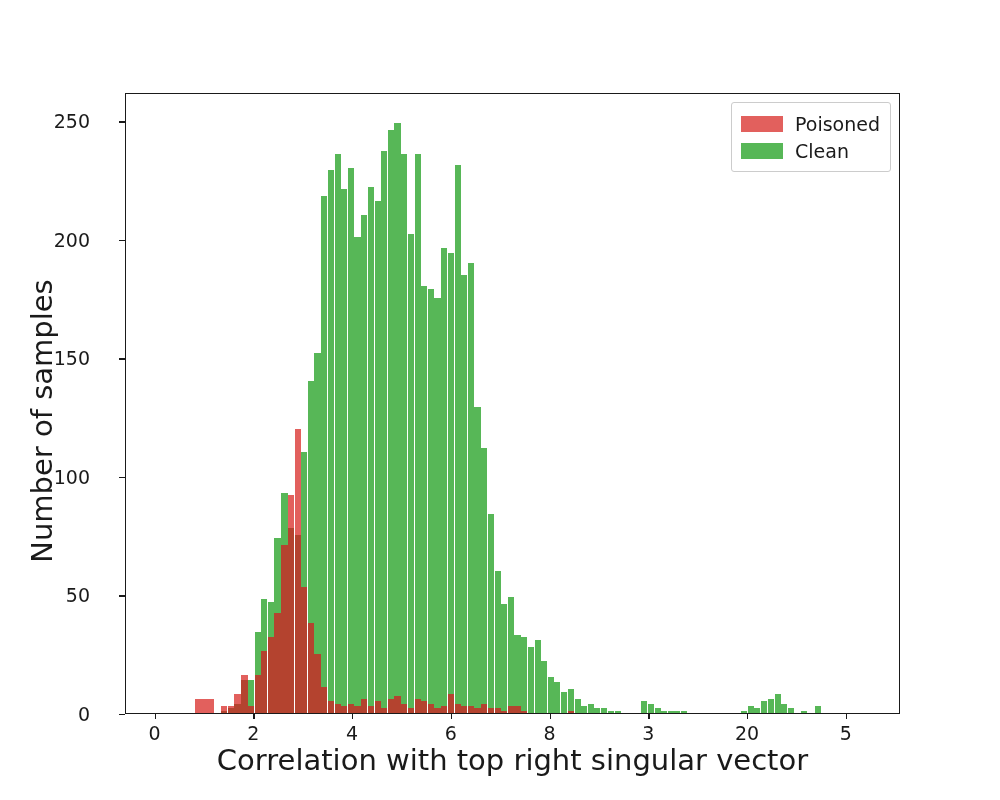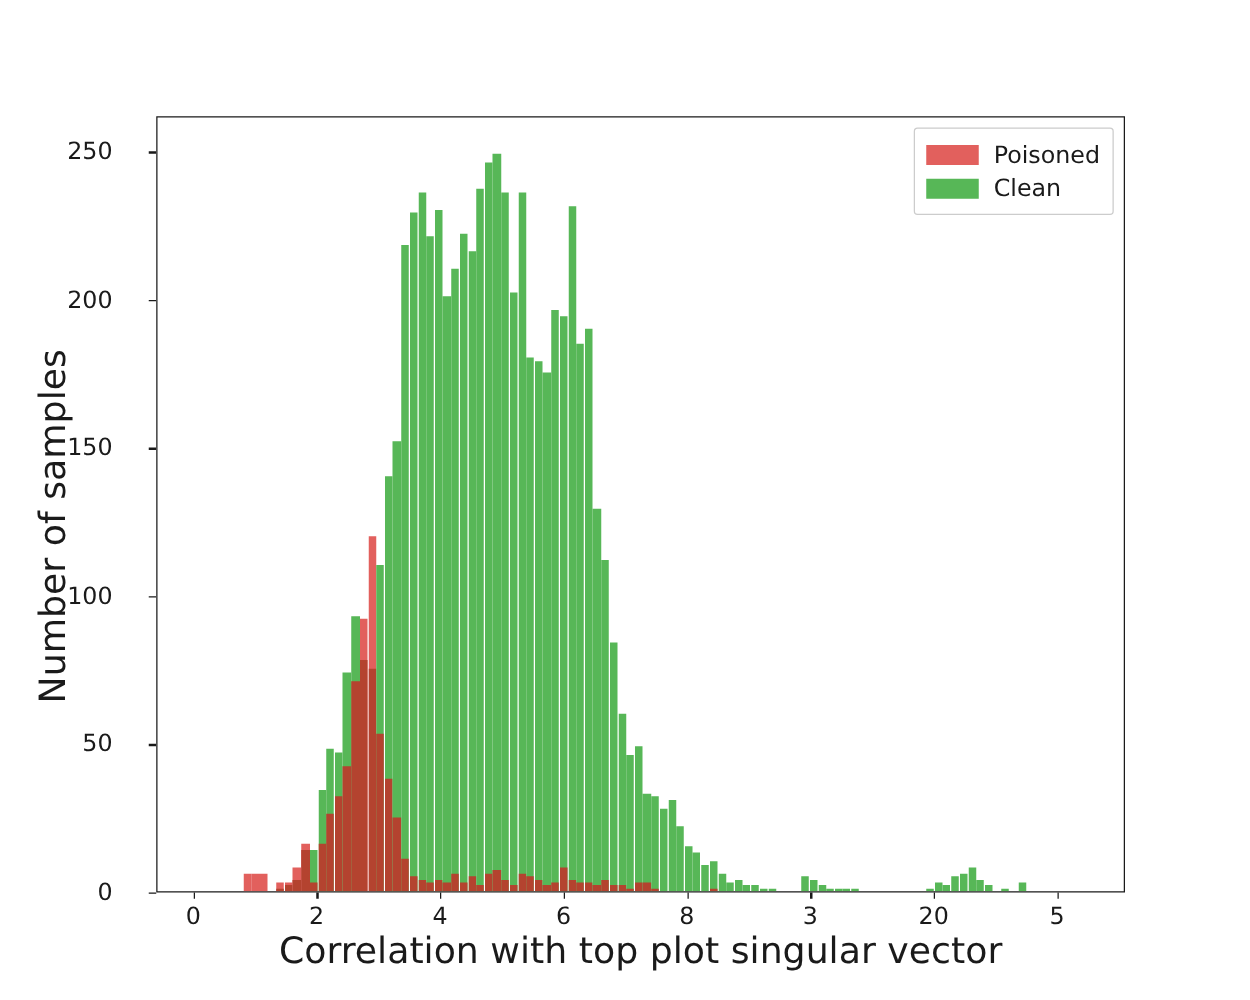--- a/index.html
+++ b/index.html
@@ -149,21 +149,21 @@
     white-space: nowrap;
   }
 </style>
 </head>
 <body>
 
 <div id="figure">
 
 
   <div id="ylabel">Number of samples</div>
-  <div id="xlabel">Correlation with top plot singular vector</div>
+  <div id="xlabel">Correlation with top right singular vector</div>
 
   <div id="ytick-labels">
       <div class="ytick-label" style="top: 714px;">0</div>
       <div class="ytick-mark" style="top: 714px;"></div>
       <div class="ytick-label" style="top: 595.489px;">50</div>
       <div class="ytick-mark" style="top: 595.489px;"></div>
       <div class="ytick-label" style="top: 476.977px;">100</div>
       <div class="ytick-mark" style="top: 476.977px;"></div>
       <div class="ytick-label" style="top: 358.466px;">150</div>
       <div class="ytick-mark" style="top: 358.466px;"></div>

